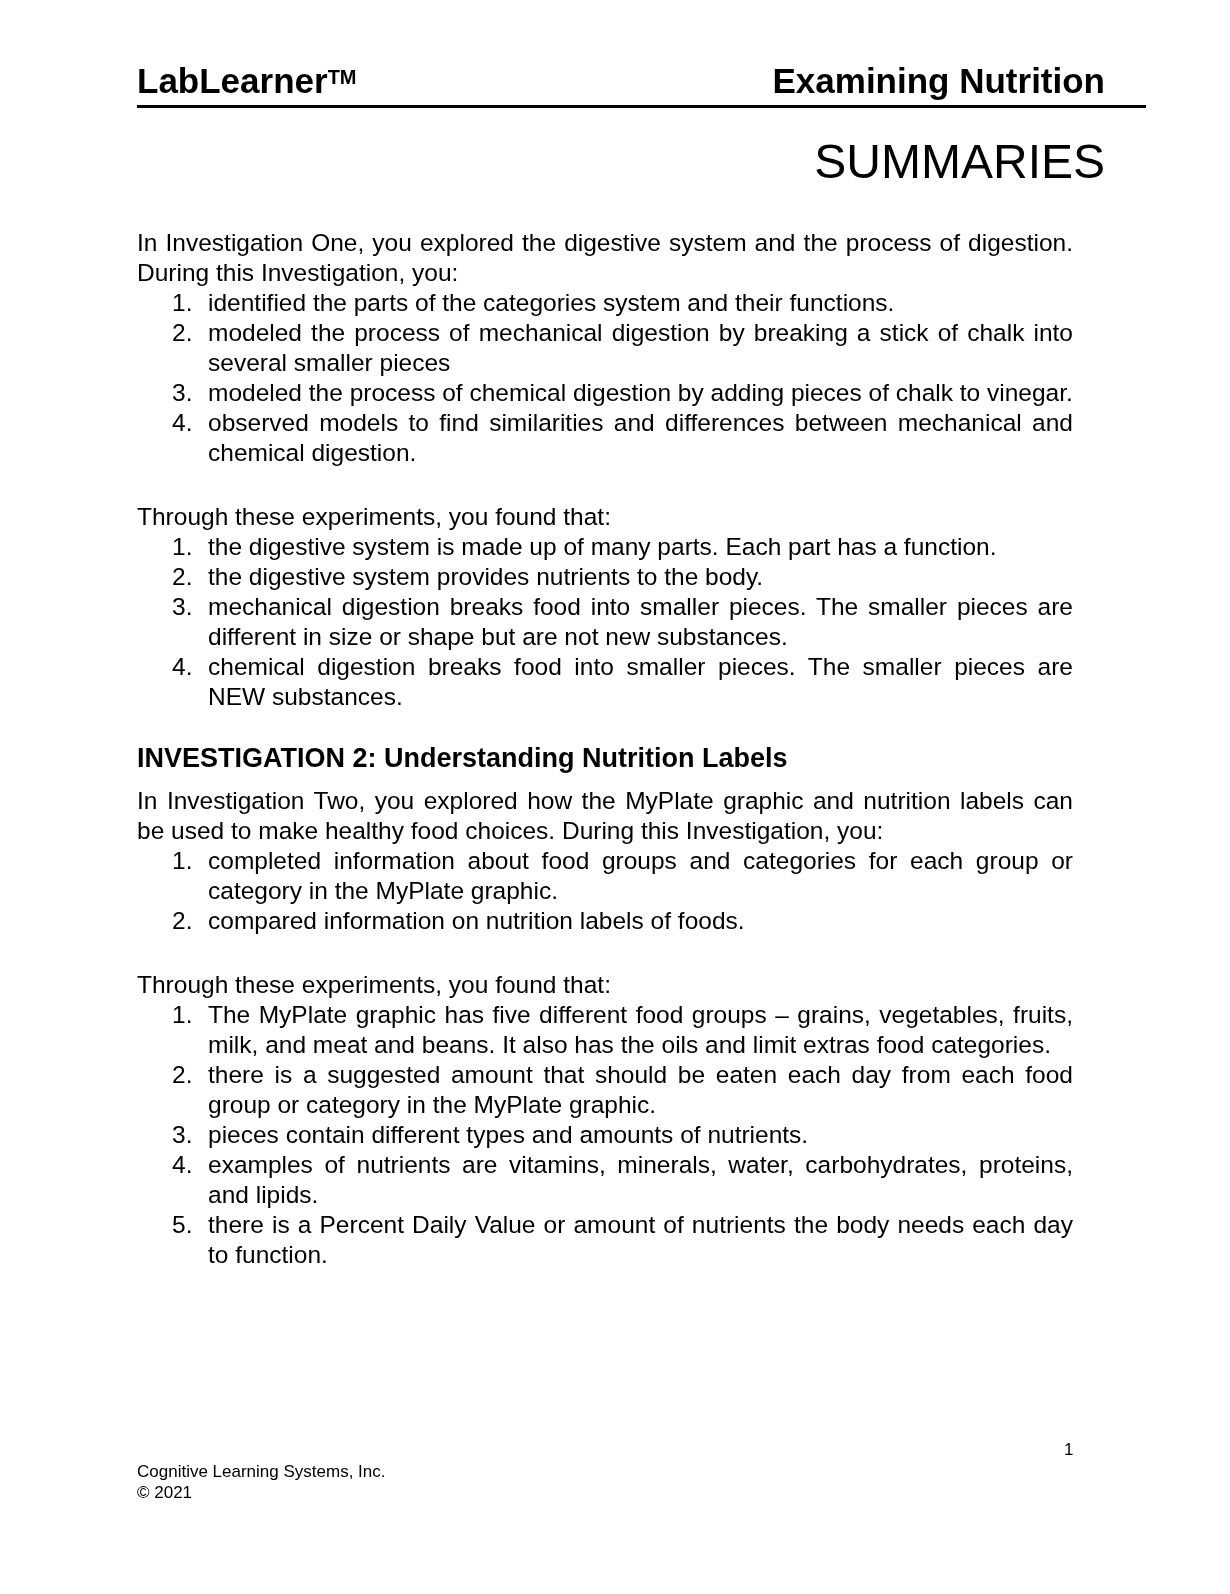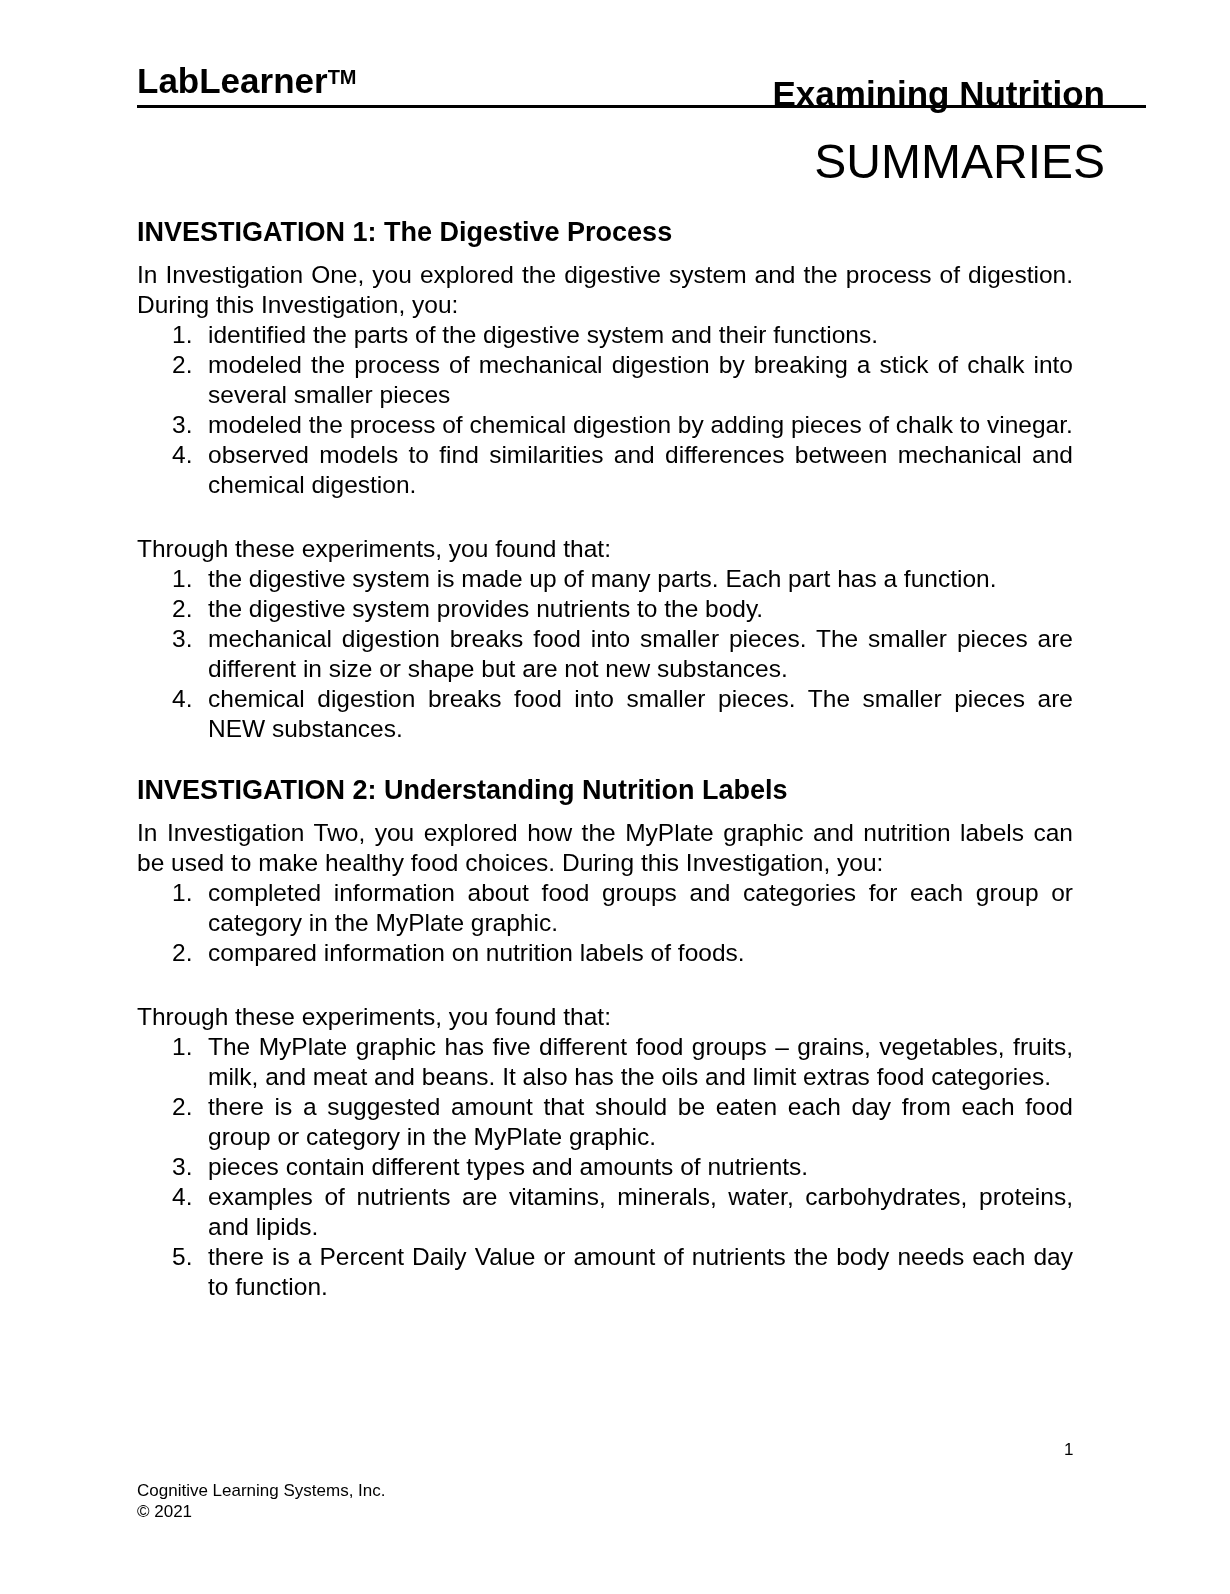--- a/index.html
+++ b/index.html
@@ -2,58 +2,57 @@
 <html><head>
 <meta charset="utf-8">
 <style>
   html, body { margin: 0; padding: 0; background: #ffffff; }
   body { width: 1230px; height: 1594px; position: relative; overflow: hidden;
          font-family: "Liberation Sans", sans-serif; color: #000; }
   .page { position: absolute; left: 0; top: 0; width: 1230px; height: 1378px; padding-left: 32px; }
 
   .hdr-left { position: absolute; left: 137px; top: 60px; font-size: 35px; font-weight: bold; line-height: 42px; }
   .hdr-left sup { font-size: 20px; vertical-align: top; position: relative; top: -4px; }
-  .hdr-right { position: absolute; right: 157px; top: 60px; font-size: 35px; font-weight: bold; line-height: 42px; text-align: right; margin-top: 13px; }
+  .hdr-right { position: absolute; right: 157px; top: 60px; font-size: 35px; font-weight: bold; line-height: 42px; text-align: right; }
   .rule { position: absolute; left: 137px; top: 105px; width: 1009px; height: 3px; background: #000; }
 
   .title { position: absolute; right: 157px; top: 134px; font-size: 48px; line-height: 56px; font-weight: normal; }
 
   .content { position: absolute; left: 137px; top: 216px; width: 936px; }
   .sec-heading { font-size: 27px; font-weight: bold; line-height: 32px; margin: 0; }
   .para { font-size: 24.5px; line-height: 30px; text-align: justify; margin: 0; }
   .intro { margin-top: 12px; }
   ol.items { list-style: none; margin: 0; padding: 0; }
   ol.items li { position: relative; padding-left: 71px; font-size: 24.5px; line-height: 30px; text-align: justify; }
   ol.items li .num { position: absolute; left: 35px; top: 0; }
   .gap-list { margin-top: 24px; }
   .gap-found { margin-top: 34px; }
   .gap-found-list { margin-top: 18px; }
   .gap-section { margin-top: 30px; }
 
   .pagenum { position: absolute; left: 1064px; top: 1440px; font-size: 17px; line-height: 20px; }
-  .footer { position: absolute; left: 137px; top: 1461px; font-size: 17px; line-height: 21px; margin-top: 19px; }
+  .footer { position: absolute; left: 137px; top: 1461px; font-size: 17px; line-height: 21px; }
 </style>
 </head>
 <body>
 
 <div class="page">
 
   <div class="hdr-left"><span>LabLearner</span><sup>TM</sup></div>
   <div class="hdr-right">Examining Nutrition</div>
   <div class="rule"></div>
 
   <div class="title">SUMMARIES</div>
 
   <div class="content">
 
     <div>
-      <h2 class="sec-heading">INVESTIGATION 1:  The Digestive Process</h2>
       <p class="para intro">In Investigation One, you explored the digestive system and the process of digestion.  During this Investigation, you:</p>
       <ol class="items gap-list">
-        <li><span class="num">1.</span><span>identified the parts of the digestive system and their functions.</span></li>
+        <li><span class="num">1.</span><span>identified the parts of the categories system and their functions.</span></li>
         <li><span class="num">2.</span><span>modeled the process of mechanical digestion by breaking a stick of chalk into several smaller pieces</span></li>
         <li><span class="num">3.</span><span>modeled the process of chemical digestion by adding pieces of chalk to vinegar.</span></li>
         <li><span class="num">4.</span><span>observed models to find similarities and differences between mechanical and chemical digestion.</span></li>
       </ol>
       <p class="para gap-found">Through these experiments, you found that:</p>
       <ol class="items gap-found-list">
         <li><span class="num">1.</span><span>the digestive system is made up of many parts.  Each part has a function.</span></li>
         <li><span class="num">2.</span><span>the digestive system provides nutrients to the body.</span></li>
         <li><span class="num">3.</span><span>mechanical digestion breaks food into smaller pieces.  The smaller pieces are different in size or shape but are not new substances.</span></li>
         <li><span class="num">4.</span><span>chemical digestion breaks food into smaller pieces.  The smaller pieces are NEW substances.</span></li>

